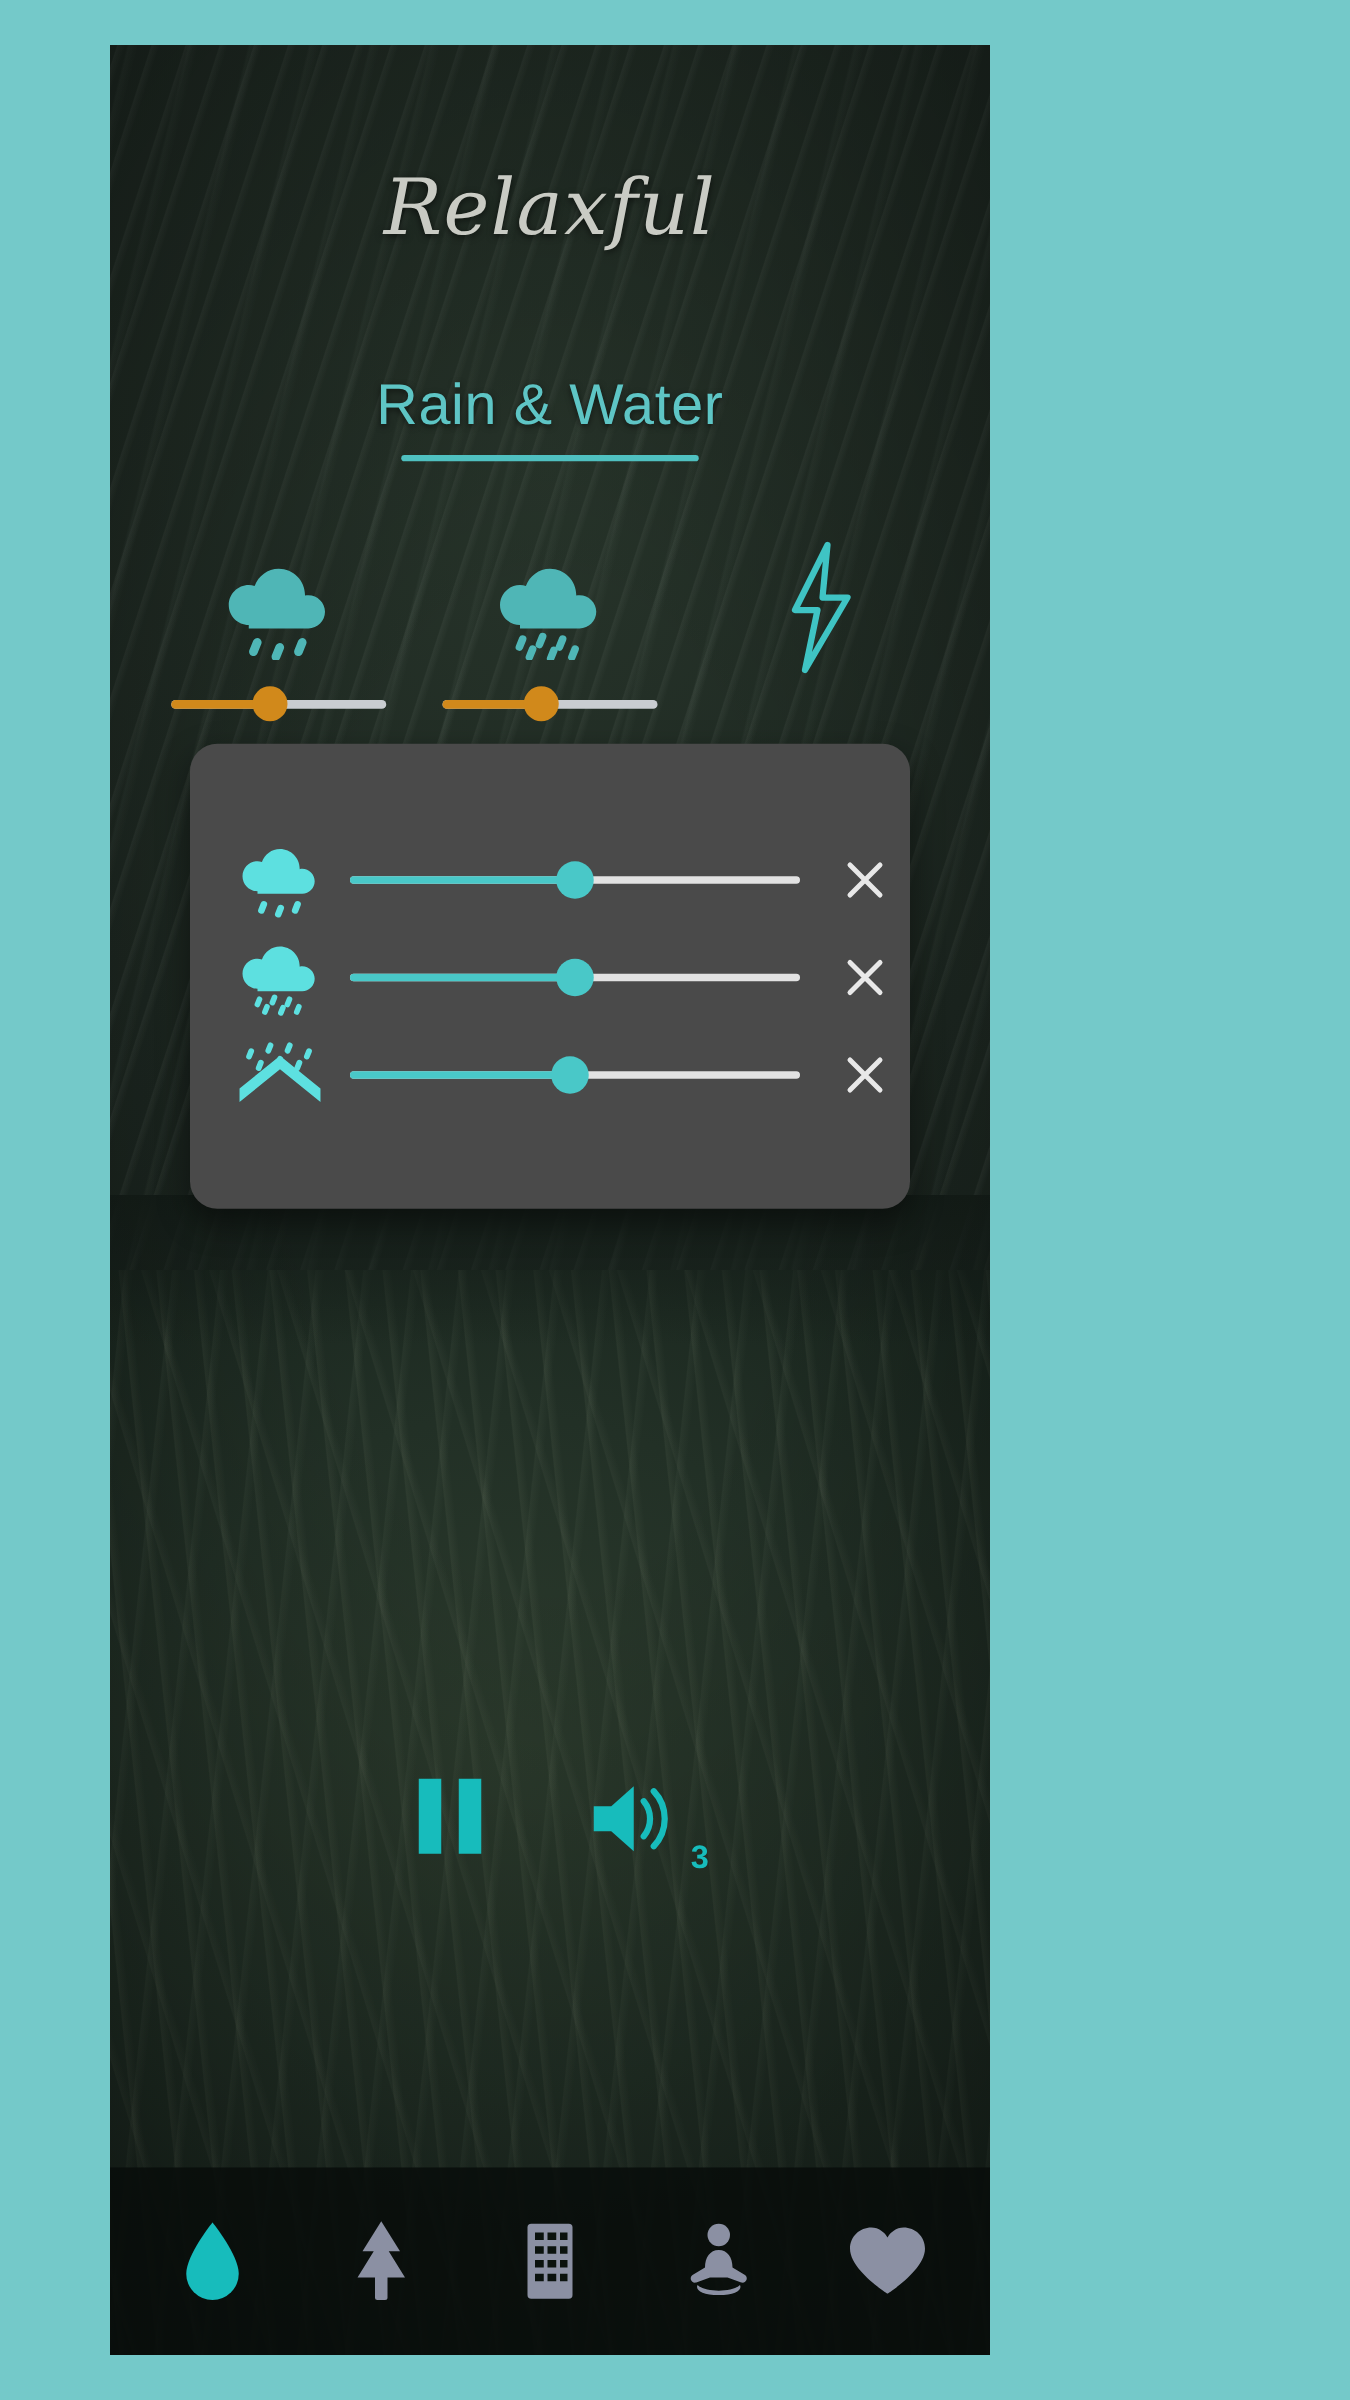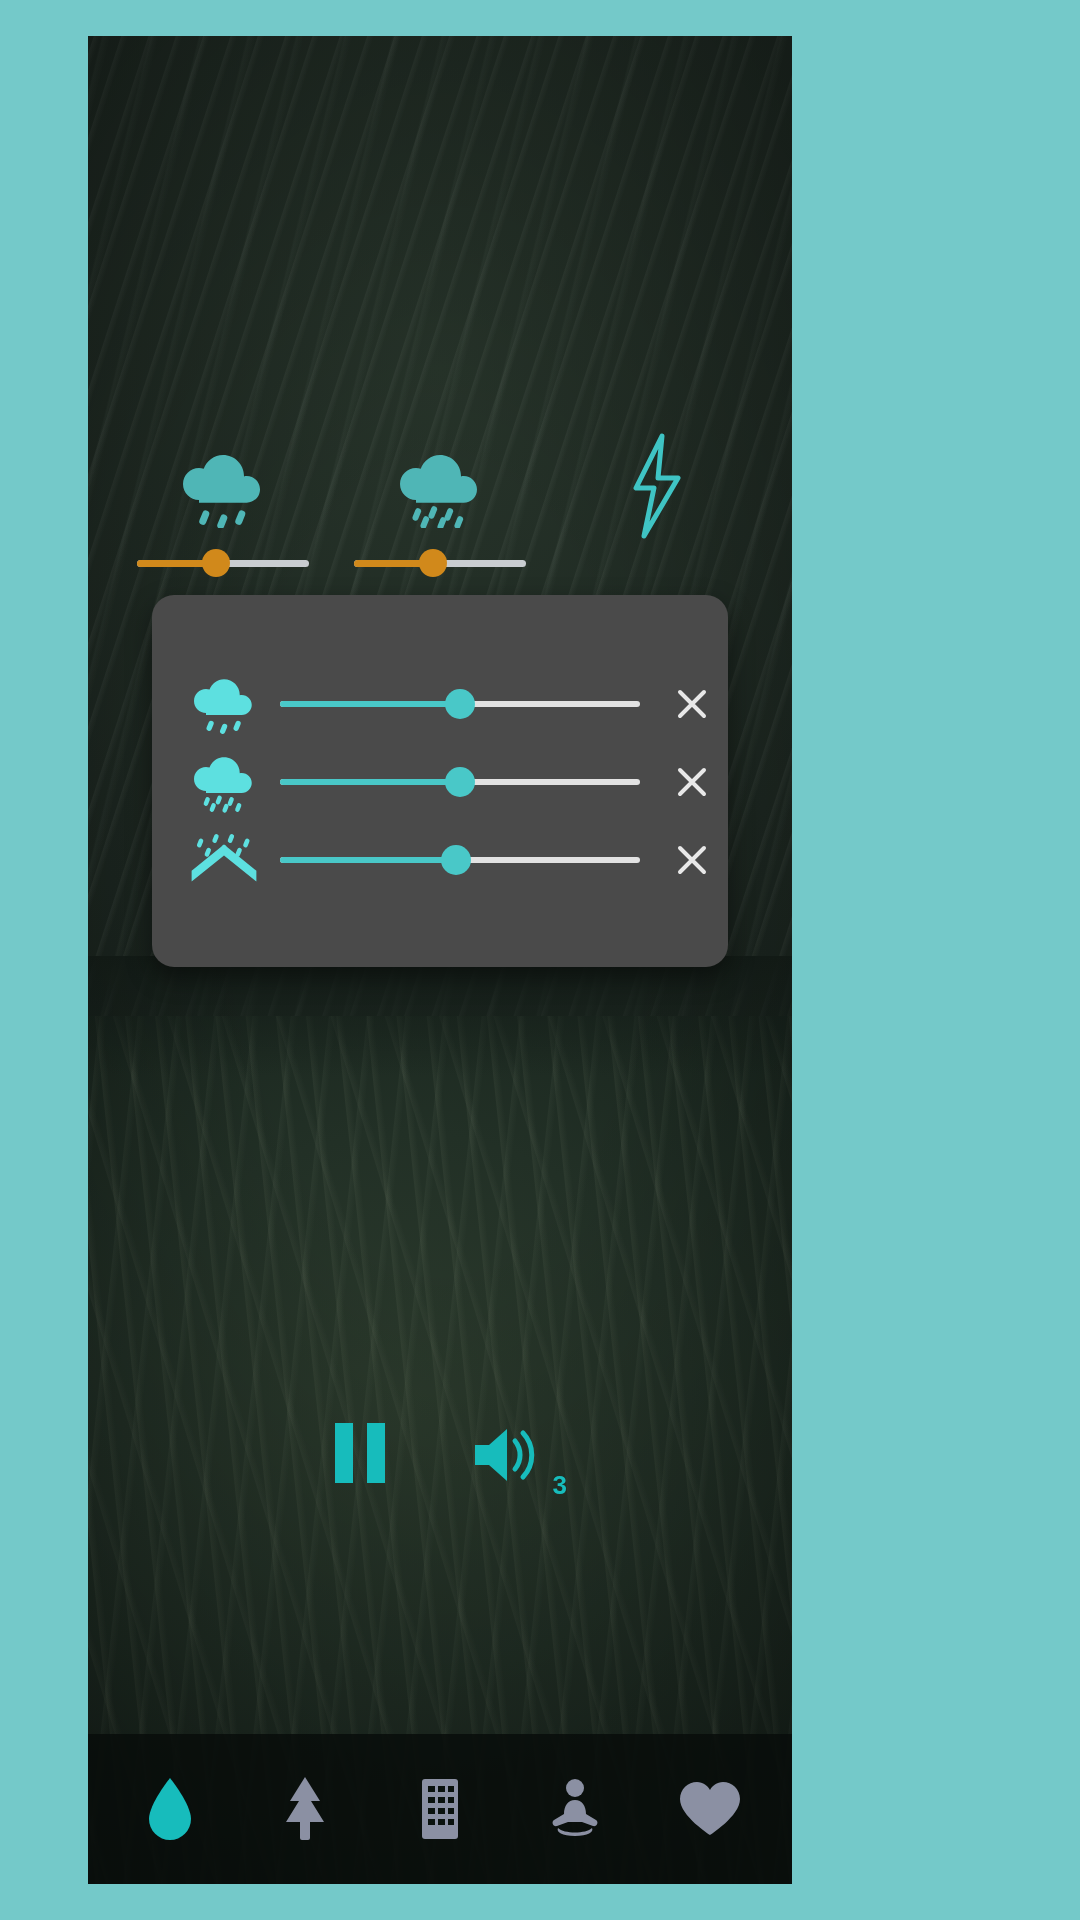--- a/index.html
+++ b/index.html
@@ -146,21 +146,26 @@
 </style>
 </head>
 <body>
 
 <div id="phone">
 
   <div id="bg" class="layer"></div>
   <div id="bg-grass"></div>
   <div id="bg-vign" class="layer"></div>
 
-
+  <div id="brand">Relaxful</div>
+
+  <div id="cat-wrap">
+    <div id="cat-title">Rain &amp; Water</div>
+    <div id="cat-rule"></div>
+  </div>
 
   <div id="sound-grid">
 
     <div class="sound-cell">
       <div class="sound-icon">
         <svg width="96" height="84" viewBox="0 0 96 84">
           <g fill="#4fb6b6">
             <path d="M24 56c-8.8 0-16-7.2-16-16s7.2-16 16-16c1.6 0 3.2.3 4.7.8C31.6 16.8 39.1 11 48 11c11.6 0 21 9.4 21 21v.4c.9-.2 1.8-.3 2.7-.3 7.3 0 13.3 6 13.3 13.3S79 58.7 71.7 58.7H24z"></path>
             <rect x="26" y="66" width="7" height="15" rx="3.5" transform="rotate(22 29 73)"></rect>
             <rect x="44" y="70" width="7" height="15" rx="3.5" transform="rotate(22 47 77)"></rect>

